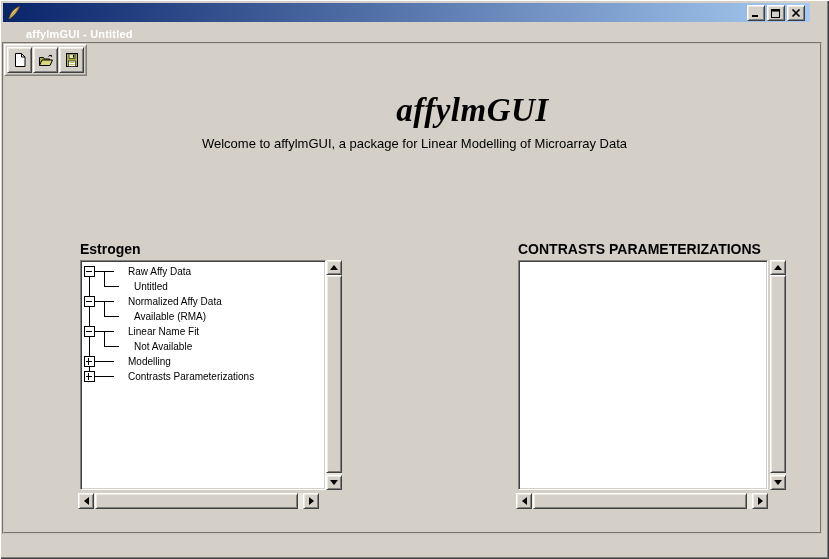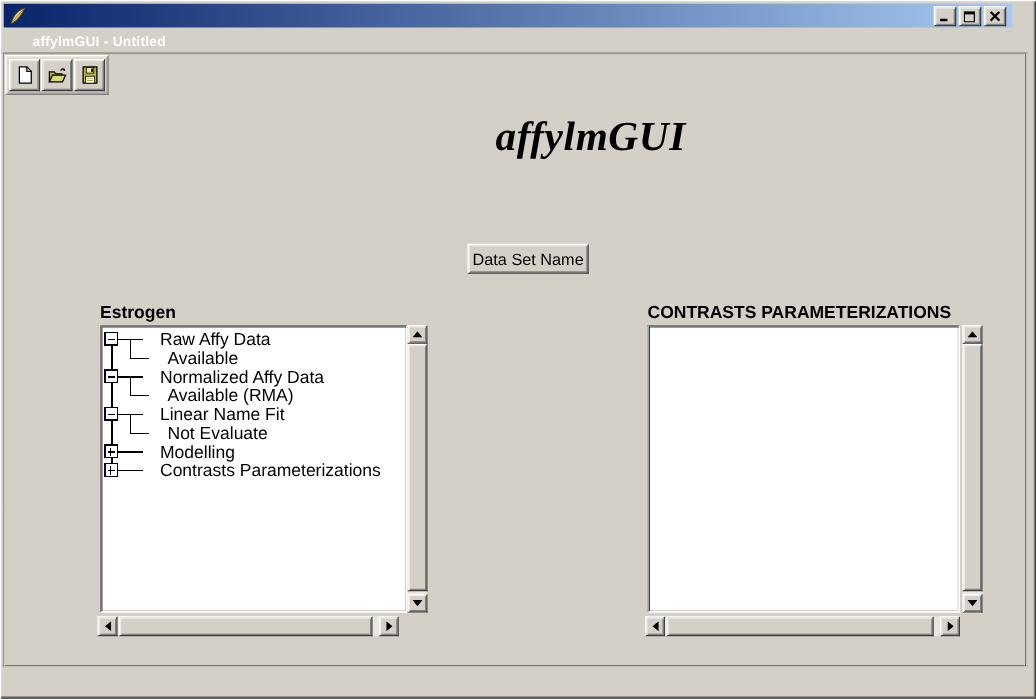--- a/index.html
+++ b/index.html
@@ -73,21 +73,21 @@
   
   .listbox {
     position:absolute; top:260px; height:230px; background:#ffffff; box-sizing:border-box;
     border:1px solid; border-color:#808080 #fff #fff #808080;
     box-shadow: inset 1px 1px 0 #404040, inset -1px -1px 0 #d4d0c8;
   }
   #left-listbox  { left:80px;  width:246px; }
   #right-listbox { left:518px; width:250px; }
   .lb-inner { position:absolute; left:2px; top:2px; right:2px; bottom:2px; overflow:hidden; }
   .tree-label {
-    position:absolute; height:15px; line-height:15px; font-size:14px; white-space:nowrap;
+    position:absolute; height:15px; line-height:15px; font-size:10px; white-space:nowrap;
   }
   
   .sb { position:absolute; background:#e9e6de; }
   .sb-v { width:16px; top:260px; height:230px; }
   #left-vscroll  { left:326px; }
   #right-vscroll { left:770px; }
   .sb-h { height:16px; top:493px; }
   #left-hscroll  { left:78px;  width:241px; }
   #right-hscroll { left:516px; width:252px; }
   .sb-btn {
@@ -164,22 +164,22 @@
         <rect x="5" y="2" width="6" height="4.5" fill="#e6e6ae" stroke="#000" stroke-width="0.6"></rect>
         <rect x="9" y="2.8" width="1.3" height="2.8" fill="#000"></rect>
         <rect x="4.5" y="9" width="7" height="5.5" fill="#ffffff" stroke="#000" stroke-width="0.6"></rect>
         <rect x="5.5" y="10.2" width="5" height="0.8" fill="#b2b23c"></rect>
         <rect x="5.5" y="12" width="5" height="0.8" fill="#b2b23c"></rect>
       </svg>
     </div>
   </div>
 
   <div class="app-title">affylmGUI</div>
-
-  <button class="dataset-btn">Data Set Name</button>
+  <div class="welcome">Welcome to affylmGUI, a package for Linear Modelling of Microarray Data</div>
+
 
   <div class="panel-label" id="estrogen-label">Estrogen</div>
   <div class="panel-label" id="contrasts-label">CONTRASTS PARAMETERIZATIONS</div>
 
   <div class="listbox" id="left-listbox">
     <div class="lb-inner">
       <svg width="242" height="226" viewBox="0 0 242 226" shape-rendering="crispEdges" style="position:absolute;left:0;top:0">
 
         <rect x="6" y="8" width="1" height="105" fill="#000"></rect>
 
@@ -215,25 +215,25 @@
           <rect x="3" y="98" width="6" height="1" fill="#000"></rect>
           <rect x="5" y="95" width="1" height="7" fill="#000"></rect>
         </g>
         <g>
           <rect x="1" y="108" width="10" height="10" fill="#fff" stroke="#000"></rect>
           <rect x="3" y="113" width="6" height="1" fill="#000"></rect>
           <rect x="5" y="110" width="1" height="7" fill="#000"></rect>
         </g>
       </svg>
       <span class="tree-label" style="left:45px;top:1px">Raw Affy Data</span>
-      <span class="tree-label" style="left:51px;top:16px">Available</span>
+      <span class="tree-label" style="left:51px;top:16px">Untitled</span>
       <span class="tree-label" style="left:45px;top:31px">Normalized Affy Data</span>
       <span class="tree-label" style="left:51px;top:46px">Available (RMA)</span>
       <span class="tree-label" style="left:45px;top:61px">Linear Name Fit</span>
-      <span class="tree-label" style="left:51px;top:76px">Not Evaluate</span>
+      <span class="tree-label" style="left:51px;top:76px">Not Available</span>
       <span class="tree-label" style="left:45px;top:91px">Modelling</span>
       <span class="tree-label" style="left:45px;top:106px">Contrasts Parameterizations</span>
     </div>
   </div>
 
   <div class="sb sb-v" id="left-vscroll">
     <div class="sb-thumb"></div>
     <div class="sb-btn sb-up">
       <svg width="8" height="5" viewBox="0 0 8 5">
           <polygon points="4,0 8,5 0,5" fill="#000"></polygon>

